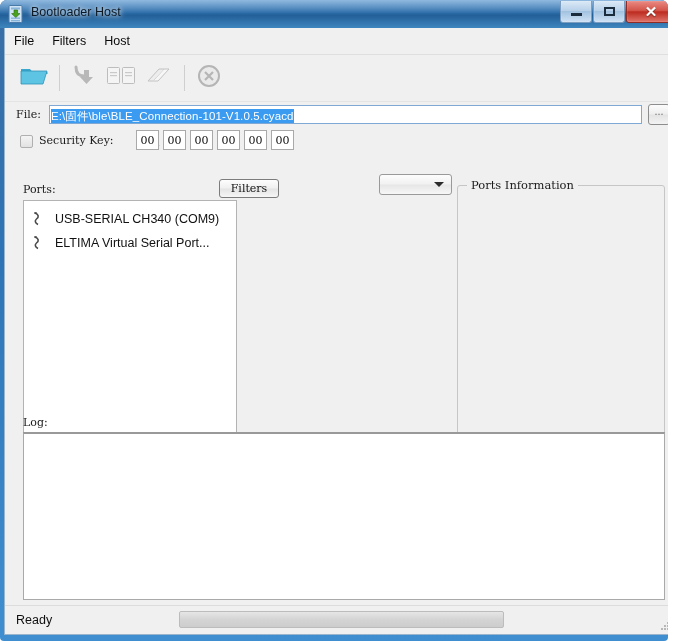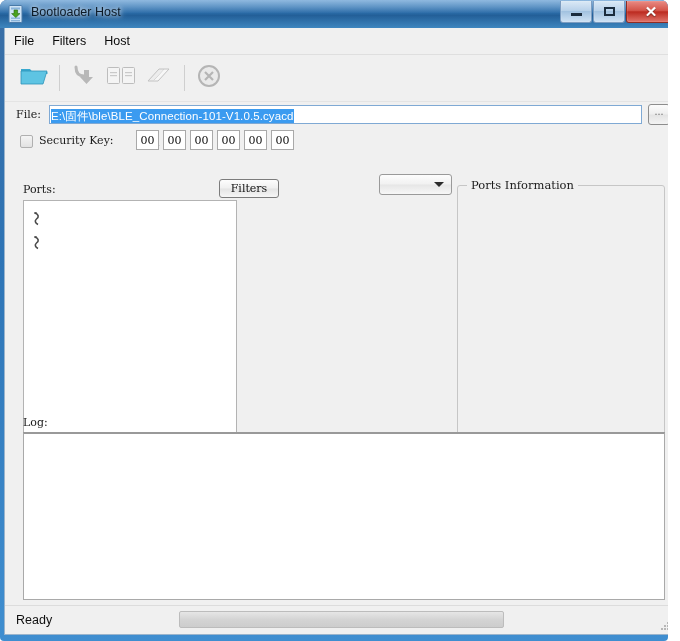--- a/index.html
+++ b/index.html
@@ -492,28 +492,30 @@
     <span id="ports-label" class="lbl">Ports:</span>
     <div id="filters-btn">Filters</div>
     <div id="ports-list">
       <div class="port-item">
         <span class="port-icon">
           <svg width="16" height="16" viewBox="0 0 16 16">
             <path d="M4 2 c4 1.5 4 4 1.5 6 c-2 1.6 -1.5 4 1.5 5.5" fill="none" stroke="#4a4a4a" stroke-width="1.6"></path>
             <path d="M3.2 2 h2.6" stroke="#4a4a4a" stroke-width="1.6"></path>
           </svg>
         </span>
+        <span>USB-SERIAL CH340 (COM9)</span>
       </div>
       <div class="port-item">
         <span class="port-icon">
           <svg width="16" height="16" viewBox="0 0 16 16">
             <path d="M4 2 c4 1.5 4 4 1.5 6 c-2 1.6 -1.5 4 1.5 5.5" fill="none" stroke="#4a4a4a" stroke-width="1.6"></path>
             <path d="M3.2 2 h2.6" stroke="#4a4a4a" stroke-width="1.6"></path>
           </svg>
         </span>
+        <span>ELTIMA Virtual Serial Port...</span>
       </div>
     </div>
 
     <div id="portconf-combo">
       <span class="combo-arrow"></span>
     </div>
 
     <div id="portinfo-group" class="groupbox">
       <span class="group-caption">Ports Information</span>
     </div>

